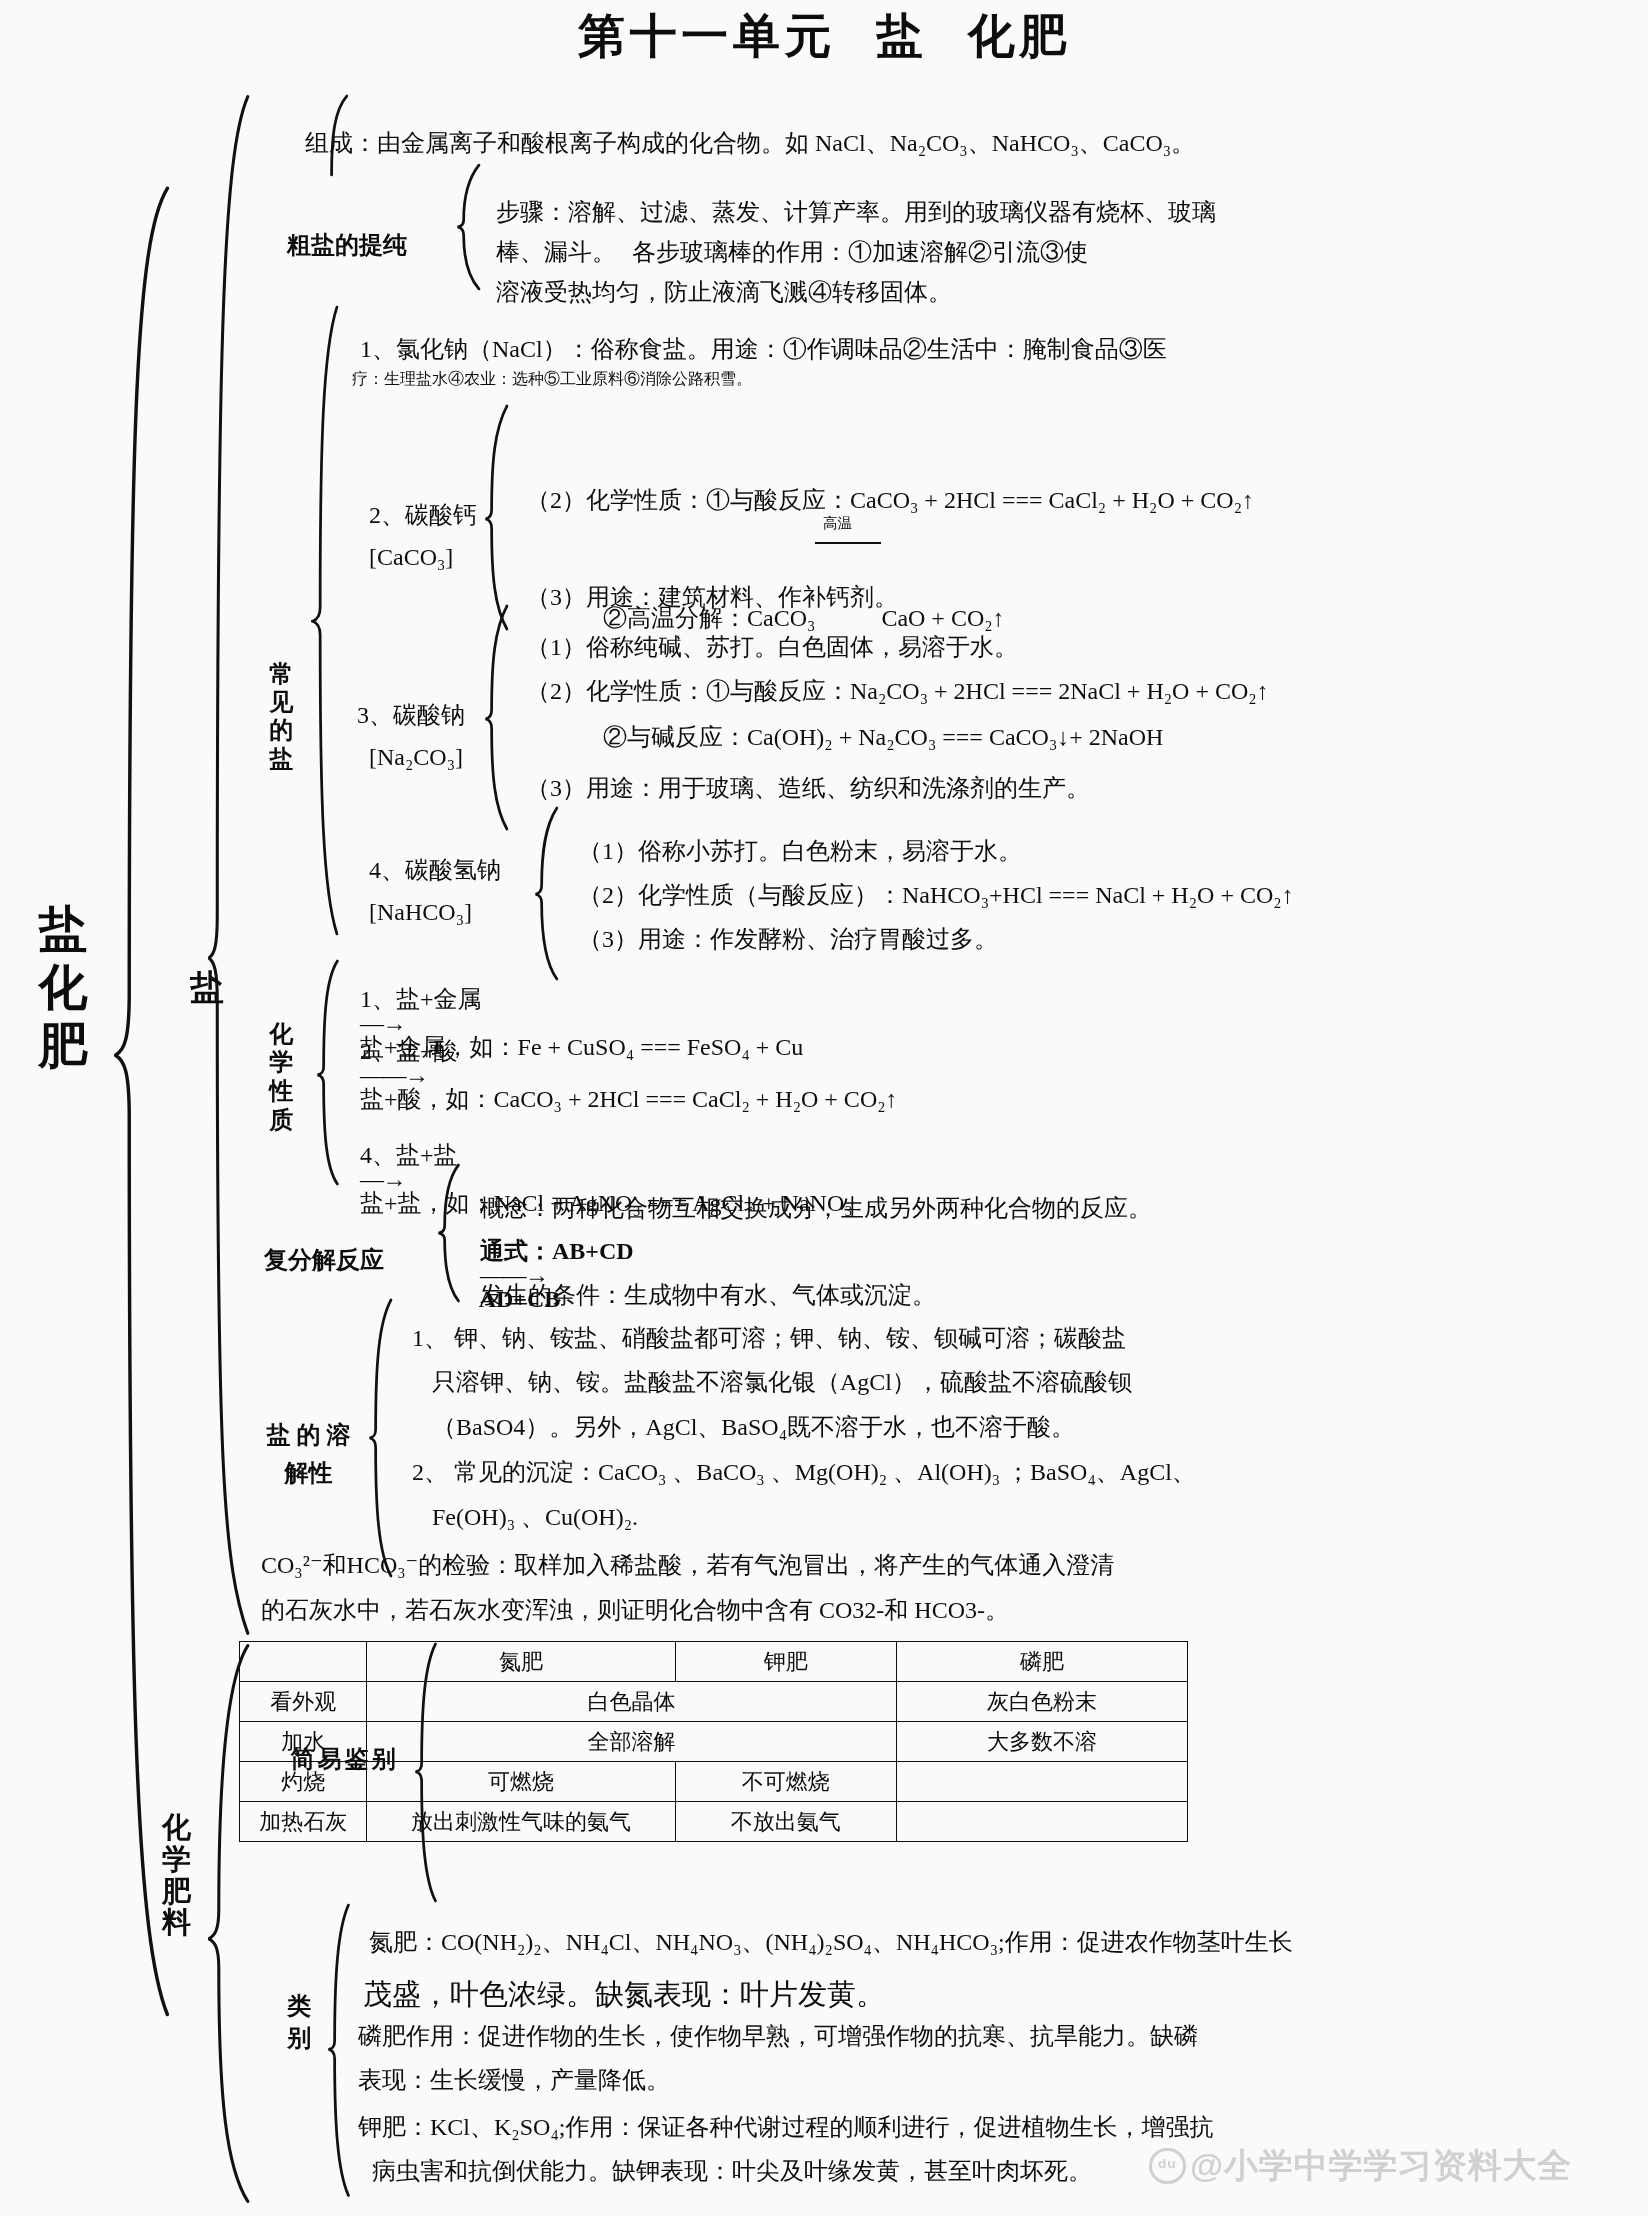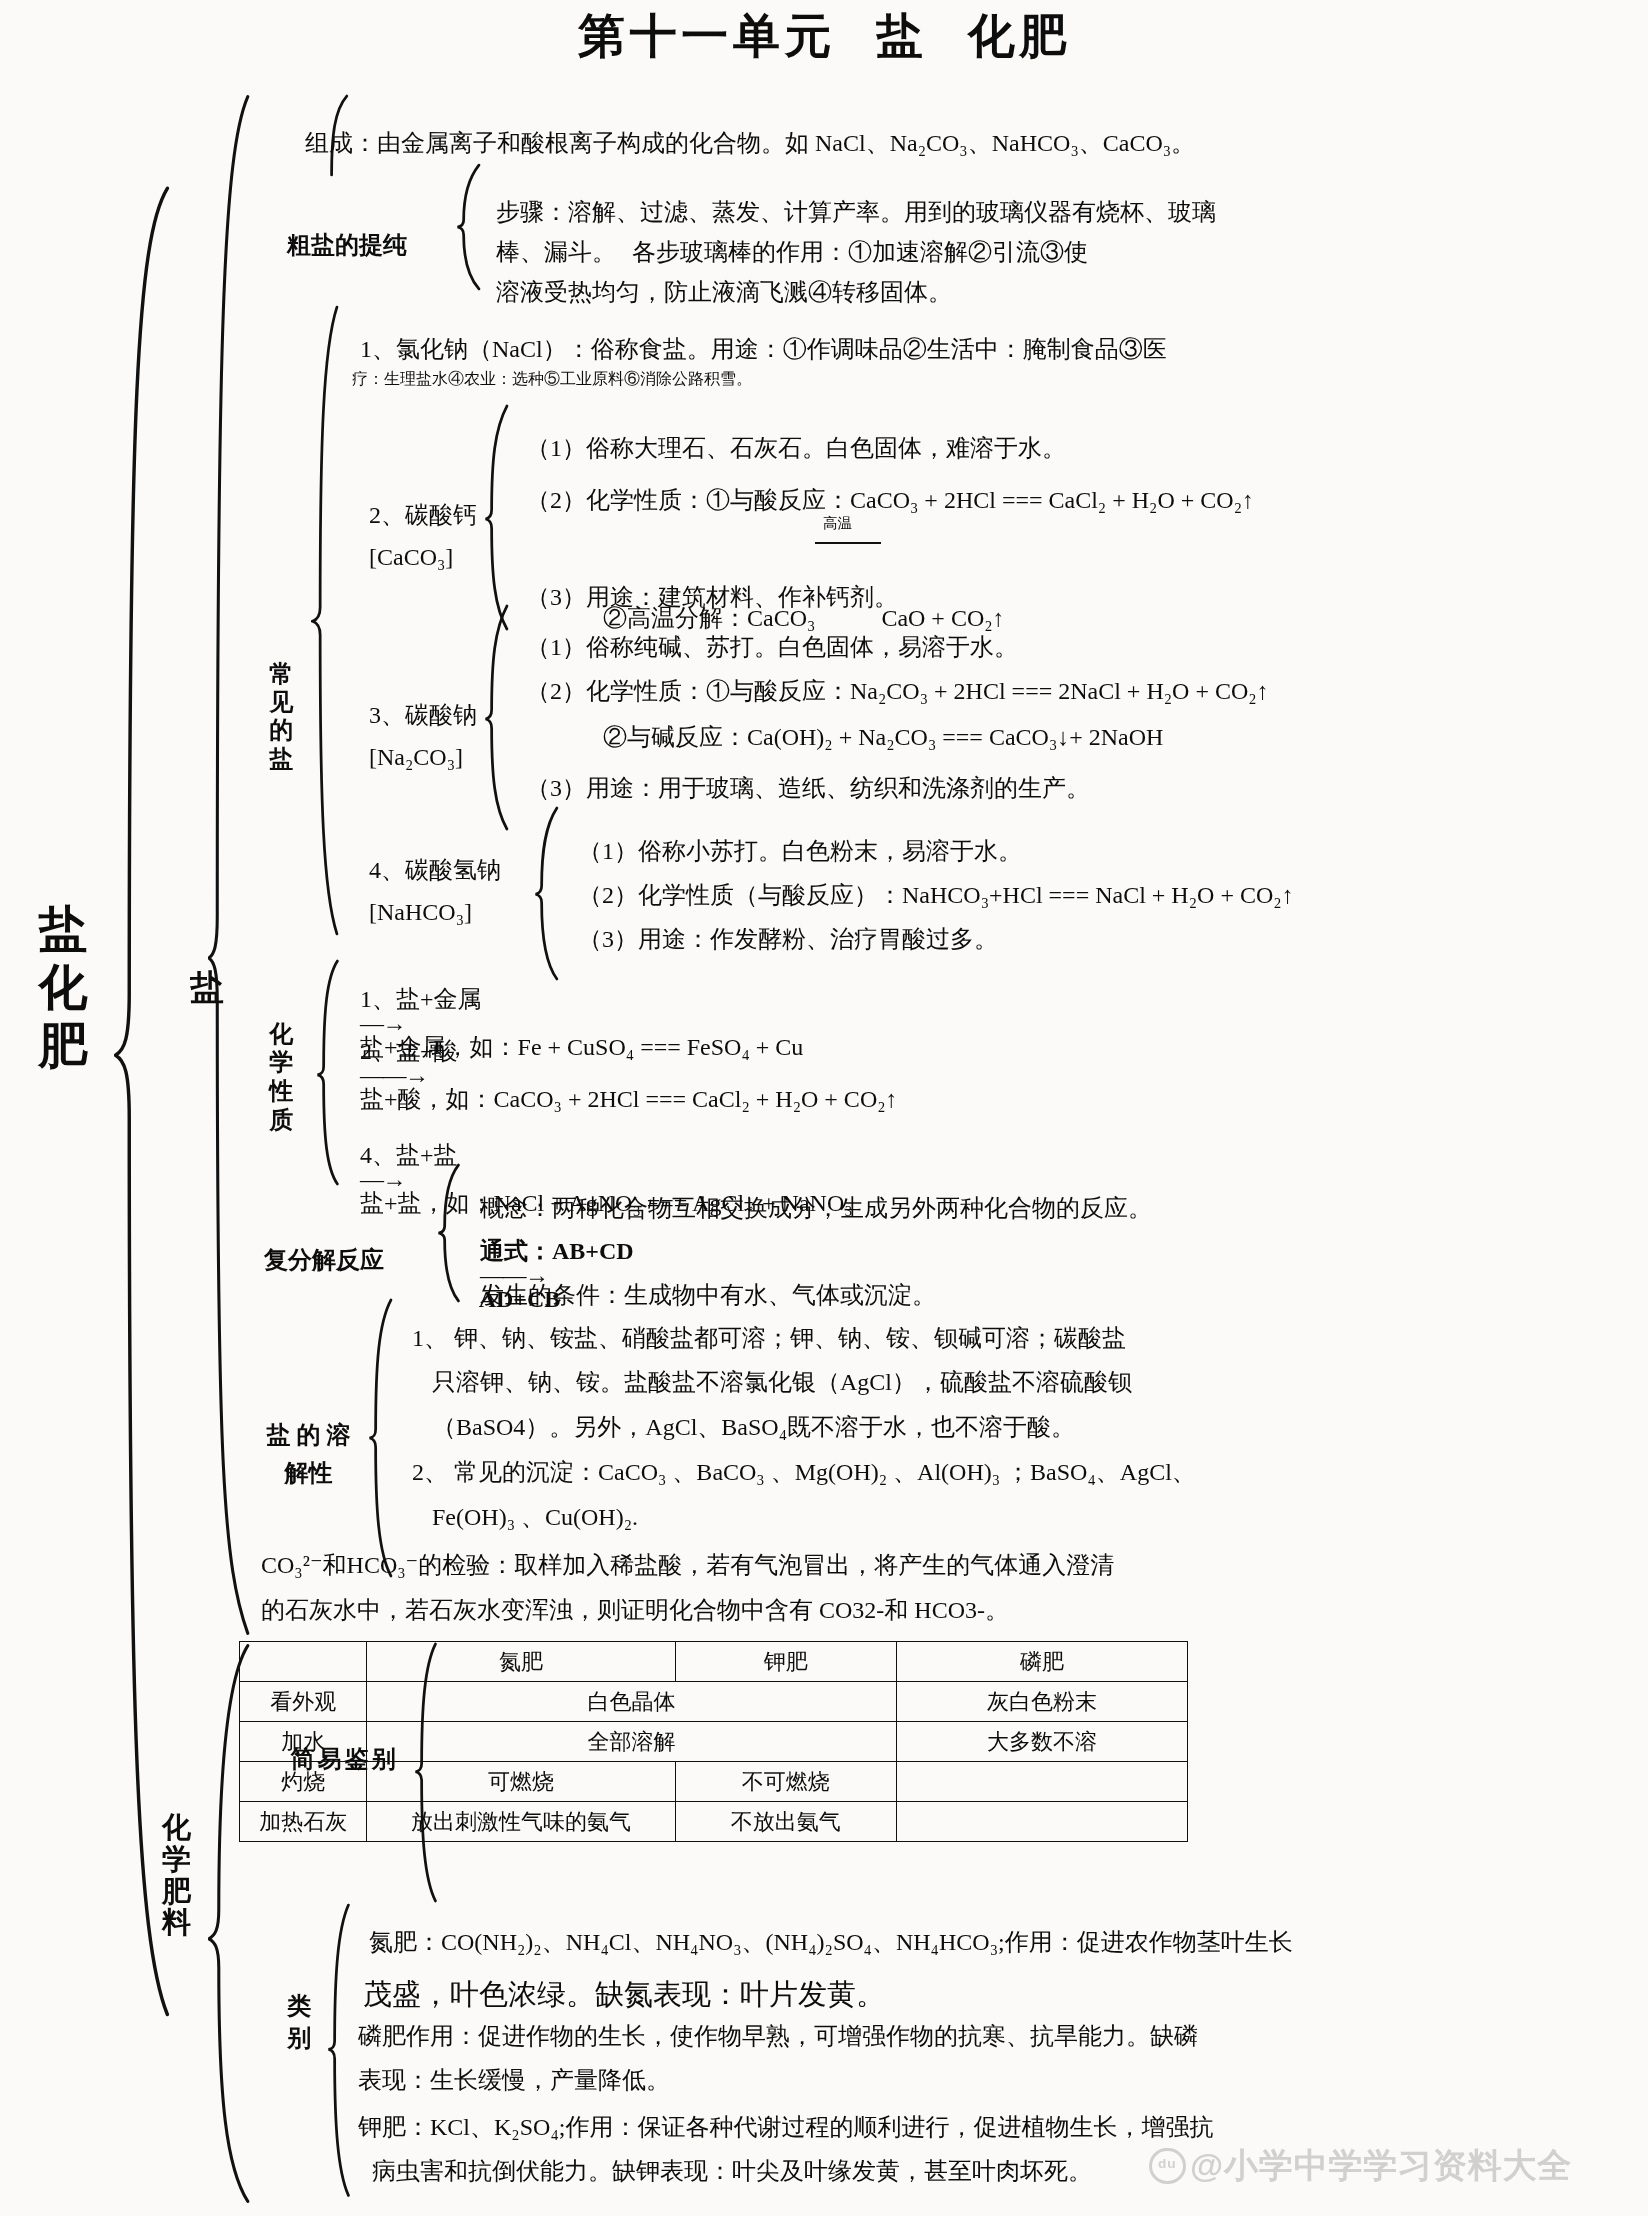--- a/index.html
+++ b/index.html
@@ -150,37 +150,34 @@
 
   <div class="t cn" style="left:345px;top:479px;font-size:24px;">
     <span>2、碳酸钙</span>
   </div>
   <div class="t cn" style="left:345px;top:521px;font-size:24px;">
     <span>[CaCO₃]</span>
   </div>
   <svg class="brace" style="left:484px;top:403px;" width="27.5" height="229" viewBox="0 0 36 300" fill="none">
     <path d="M30 4 C 14 34, 10 76, 10 140 C 10 148, 7 151, 2 152 C 7 153, 10 156, 10 164 C 10 226, 14 268, 30 296" stroke="#111" stroke-width="3.6" fill="none" stroke-linecap="round"></path>
   </svg>
-  <div class="t cn" style="left:502px;top:412px;font-size:24px;">
-    <span>（1）俗称大理石、石灰石。白色固体，难溶于水。</span>
-  </div>
   <div class="t cn" style="left:502px;top:464px;font-size:24px;">
     <span>（2）化学性质：①与酸反应：CaCO₃ + 2HCl === CaCl₂ + H₂O + CO₂↑</span>
   </div>
   <div class="t cn" style="left:579px;top:510px;font-size:24px;">
     <span>②高温分解：CaCO₃</span><span style="position:relative;display:inline-block;width:66px;">
       <span style="position:absolute;left:7.6px;top:-18.3px;font-size:14.5px;">高温</span>
       <span style="position:absolute;left:0;top:8.4px;width:66px;border-top:2.3px solid #111;"></span>
     </span><span>CaO + CO₂↑</span>
   </div>
   <div class="t cn" style="left:502px;top:561px;font-size:24px;">
     <span>（3）用途：建筑材料、作补钙剂。</span>
   </div>
 
-  <div class="t cn" style="left:345px;top:679px;font-size:24px;">
+  <div class="t cn" style="left:333px;top:679px;font-size:24px;">
     <span>3、碳酸钠</span>
   </div>
   <div class="t cn" style="left:345px;top:721px;font-size:24px;">
     <span>[Na₂CO₃]</span>
   </div>
   <svg class="brace" style="left:484px;top:603px;" width="27.5" height="229" viewBox="0 0 36 300" fill="none">
     <path d="M30 4 C 14 34, 10 76, 10 140 C 10 148, 7 151, 2 152 C 7 153, 10 156, 10 164 C 10 226, 14 268, 30 296" stroke="#111" stroke-width="3.6" fill="none" stroke-linecap="round"></path>
   </svg>
   <div class="t cn" style="left:502px;top:611px;font-size:24px;">
     <span>（1）俗称纯碱、苏打。白色固体，易溶于水。</span>

